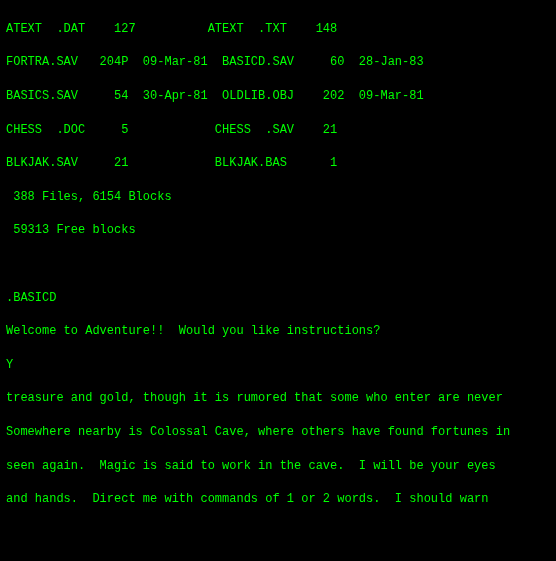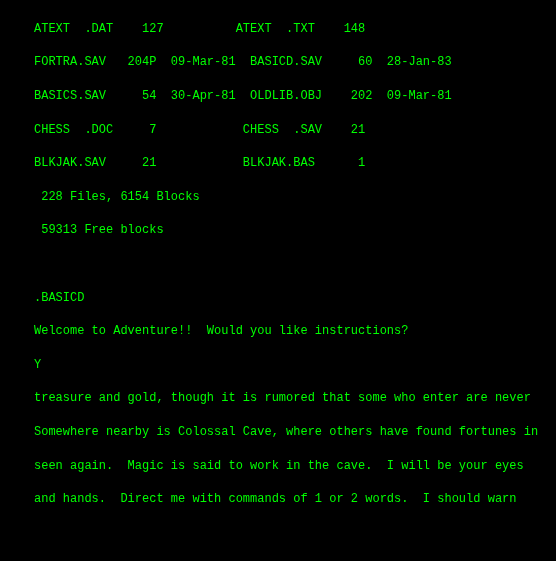--- a/index.html
+++ b/index.html
@@ -16,33 +16,32 @@
       width: 556px;
       min-height: 561px;
       padding: 4px 6px;
       overflow: hidden;
     }
     .terminal-content {
       white-space: pre;
     }
     .line {
       display: block;
-      margin-left: 28px;
     }
   </style>
 </head>
 <body>
 
 <div class="terminal-content">
 <span class="line">ATEXT  .DAT    127          ATEXT  .TXT    148</span>
 <span class="line">FORTRA.SAV   204P  09-Mar-81  BASICD.SAV     60  28-Jan-83</span>
 <span class="line">BASICS.SAV     54  30-Apr-81  OLDLIB.OBJ    202  09-Mar-81</span>
-<span class="line">CHESS  .DOC     7            CHESS  .SAV    21</span>
+<span class="line">CHESS  .DOC     5            CHESS  .SAV    21</span>
 <span class="line">BLKJAK.SAV     21            BLKJAK.BAS      1</span>
-<span class="line"> 228 Files, 6154 Blocks</span>
+<span class="line"> 388 Files, 6154 Blocks</span>
 <span class="line"> 59313 Free blocks</span>
 <span class="line"> </span>
 <span class="line">.BASICD</span>
 <span class="line">Welcome to Adventure!!  Would you like instructions?</span>
 <span class="line">Y</span>
 <span class="line">treasure and gold, though it is rumored that some who enter are never</span>
 <span class="line">Somewhere nearby is Colossal Cave, where others have found fortunes in</span>
 <span class="line">seen again.  Magic is said to work in the cave.  I will be your eyes</span>
 <span class="line">and hands.  Direct me with commands of 1 or 2 words.  I should warn</span>
 

